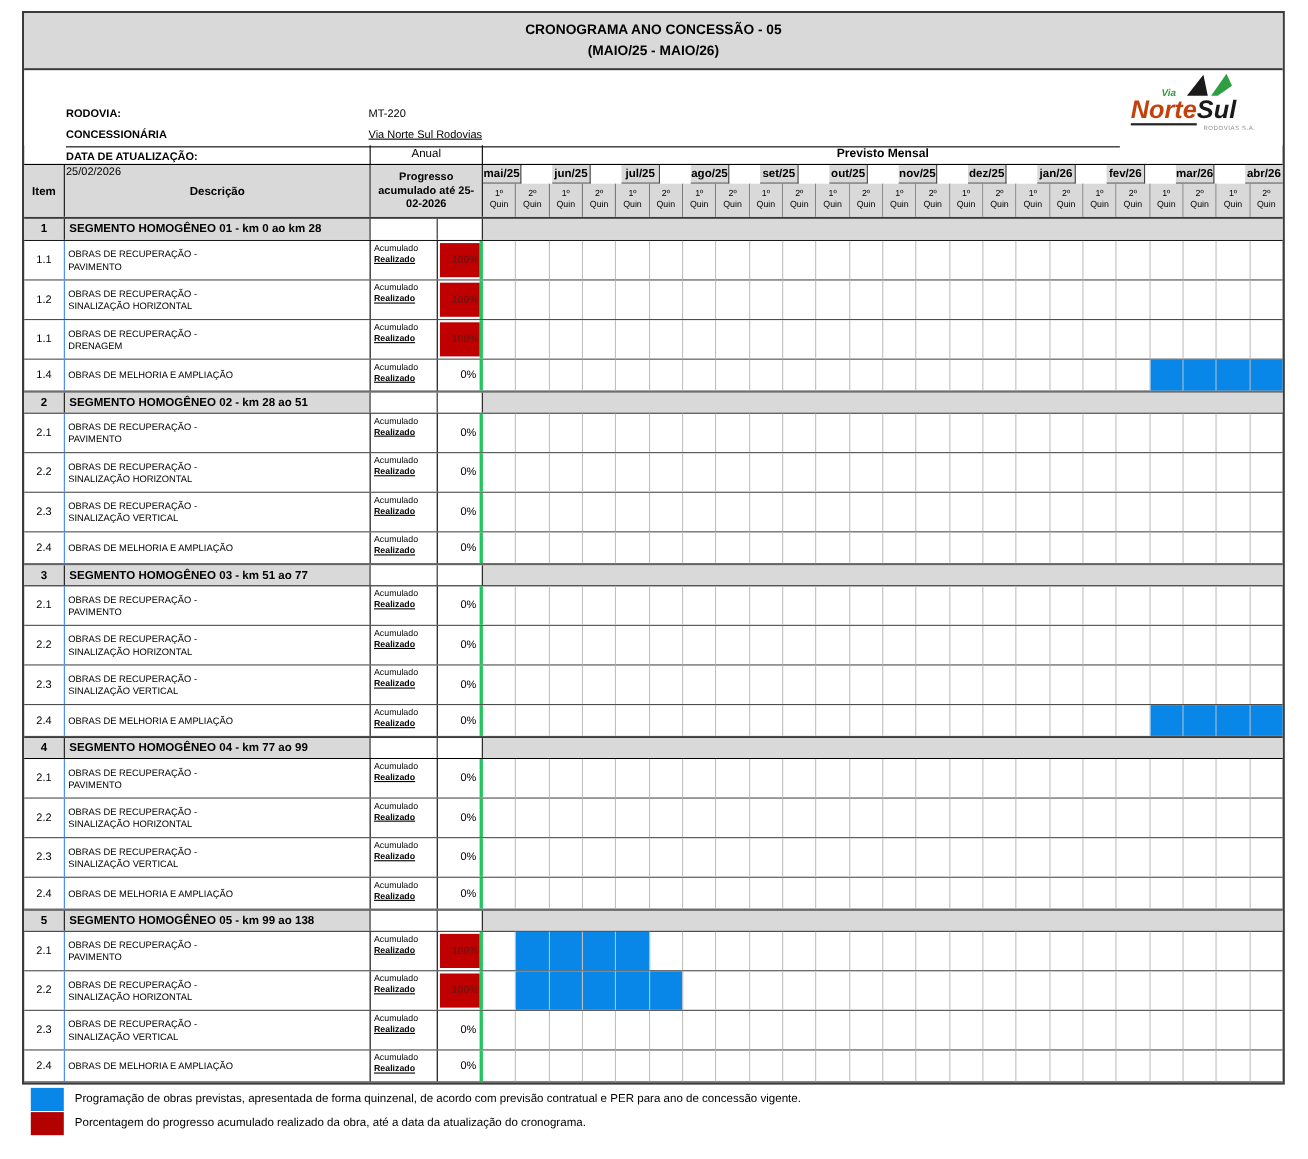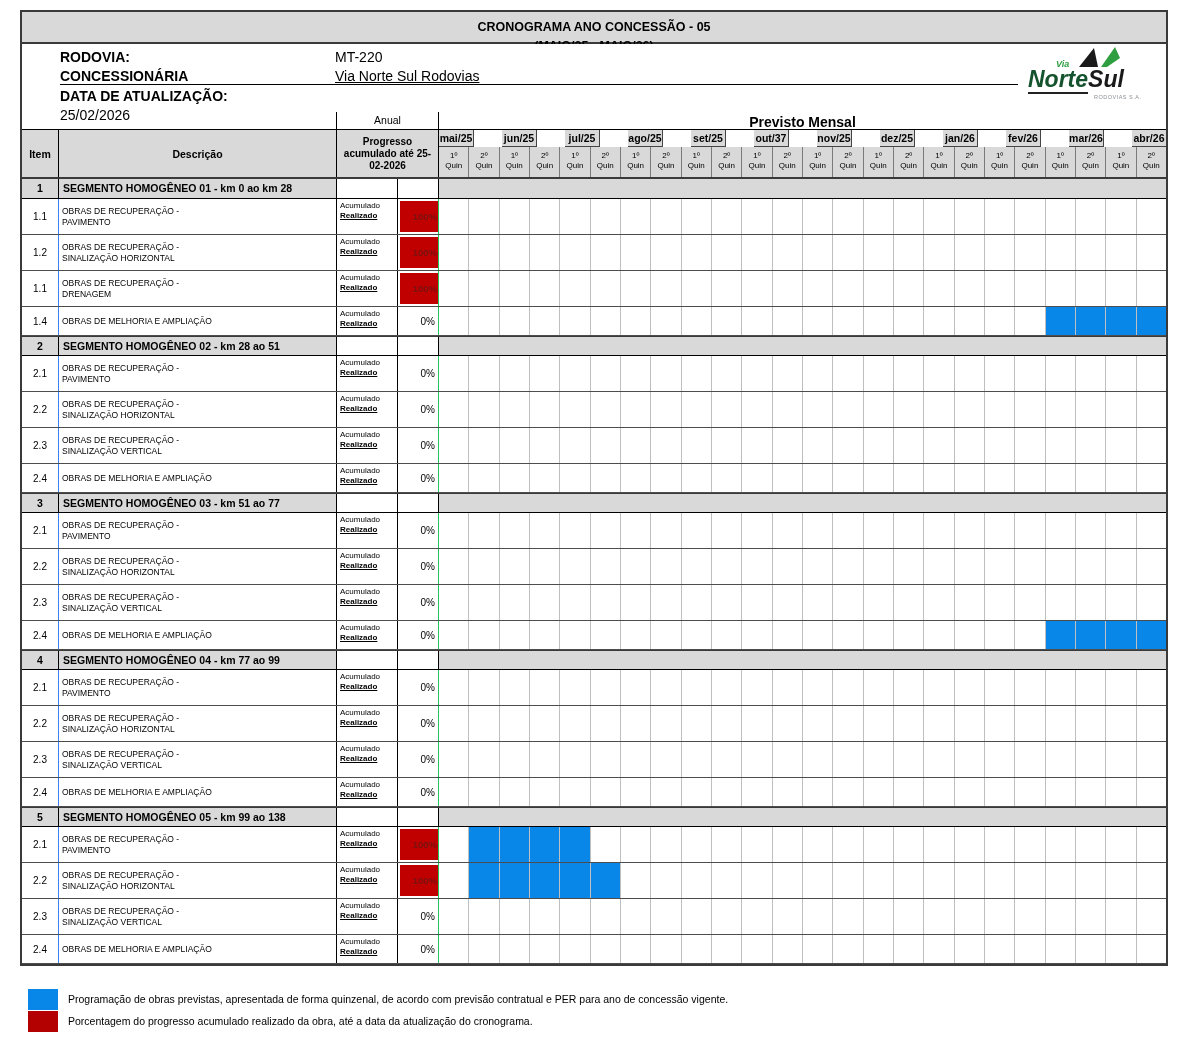--- a/index.html
+++ b/index.html
@@ -3,40 +3,40 @@
 <meta charset="utf-8">
 <style>
   * { margin:0; padding:0; box-sizing:border-box; }
   html,body { background:#fff; }
   .sheet { position:relative; width:1189px; height:1054px; background:#fff;
            font-family:"Liberation Sans", sans-serif; color:#000; overflow:hidden; }
 
   .frame { position:absolute; left:20px; top:10px; width:1148px; border:2px solid #3a3a3a; background:#fff; }
 
   
-  .titlebar { background:#d9d9d9; border-bottom:2px solid #3a3a3a; height:32px; text-align:center; padding-top:6px; }
+  .titlebar { background:#d9d9d9; border-bottom:2px solid #3a3a3a; height:52px; text-align:center; padding-top:6px; }
   .titlebar div { font-size:12.5px; font-weight:bold; line-height:19px; }
 
   
   .info { position:relative; height:68px; background:#fff; }
-  .info-row { position:absolute; left:38px; width:958px; height:20px; font-size:14px; display:flex; }
+  .info-row { position:absolute; left:38px; width:958px; height:20px; font-size:10px; display:flex;margin-top:29px; }
   .info-row .lbl { width:275px; font-weight:bold; padding-top:3px; }
   .info-row .val { padding-top:3px; }
   .r1 { top:2px; }
   .r2 { top:21px; border-bottom:1.5px solid #000; }
   .r2 .val { text-decoration:underline; }
   .r3 { top:41px;flex-direction:column; }
   .logo { position:absolute; right:6px; top:2px; width:138px; height:58px; }
 
   
   .hdrA { display:flex; height:18px; }
   .hdrA .spacer { width:315px; border-right:1px solid #000; border-bottom:1px solid #000; }
   .hdrA .anual  { width:102px; border-right:1px solid #000; border-bottom:1px solid #000;
                   text-align:center; font-size:10.5px; padding-top:2px; }
-  .hdrA .prev   { flex:1; border-bottom:1px solid #000; text-align:center; font-weight:bold; font-size:14px; padding-top:2px; }
+  .hdrA .prev   { flex:1; border-bottom:1px solid #000; text-align:center; font-weight:bold; font-size:11px; padding-top:2px; }
 
   .hdrB { display:flex; height:49px; border-bottom:2px solid #3a3a3a; }
   .hcell { background:#d9d9d9; border-right:1px solid #000; font-weight:bold; font-size:10.5px;
            display:flex; align-items:center; justify-content:center; text-align:center; }
   .h-item { width:37px; }
   .h-desc { width:278px; }
   .h-prog { width:102px; font-size:10px; line-height:12px; padding:0 2px; }
   .h-chart { flex:1; display:flex; flex-direction:column; }
   .months { display:flex; height:18px;gap:28px; }
   .mcell { flex:1; background:#d9d9d9; border-right:1px solid #444; border-bottom:1px solid #444;
@@ -61,42 +61,42 @@
   .task-row { display:flex; border-bottom:1px solid #4d4d4d; }
   .task-row.tall  { height:36px; }
   .task-row.short { height:29px; }
   .c-item { width:37px; border-right:1px solid #3b82f6; text-align:center; font-size:10px;
             display:flex; align-items:center; justify-content:center; }
   .c-desc { width:278px; border-right:1px solid #000; font-size:8.5px; line-height:11px;
             padding-left:3px; display:flex; align-items:center; white-space:pre-line; }
   .c-acum { width:61px; border-right:1px solid #000; font-size:8px; line-height:10px;
             padding:2px 0 0 3px; }
   .c-acum .re { font-weight:bold; text-decoration:underline; }
-  .c-val  { width:41px; border-right:1px solid #22c55e; position:relative; font-size:10px;
+  .c-val  { width:41px; border-right:3px solid #22c55e; position:relative; font-size:10px;
             display:flex; align-items:center; justify-content:flex-end; padding-right:3px; }
   .redbox { position:absolute; left:2px; top:2px; right:0px; bottom:2px; background:#c00000;
             color:#7a1010; font-size:9.5px; font-weight:bold; display:flex; align-items:center;
             justify-content:flex-end; padding-right:1px; }
   .c-chart { flex:1; display:flex; }
   .ccell { flex:1; border-right:1px solid #bfbfbf; }
   .ccell:last-child { border-right:none; }
   .ccell.blue { background:#0887e8; }
 
   
   .legend { position:absolute; left:28px; top:988px; width:1140px; }
   .legend-row { display:flex; align-items:center; height:22px; }
   .swatch { width:30px; height:21px; margin-right:10px; flex:0 0 30px; }
   .legend-row .ltext { font-size:10.5px; }
 
   
   .lg-rel { position:relative; width:100%; height:100%; }
   .lg-via { position:absolute; left:34px; top:13px; color:#2f9e41; font-style:italic; font-weight:bold; font-size:9px; }
   .lg-main { position:absolute; left:6px; top:20px; font-size:23px; font-weight:bold; font-style:italic;
              letter-spacing:0px; white-space:nowrap; }
-  .lg-norte { color:#14532d; border-bottom:2px solid #222; }
+  .lg-norte { color:#c2410c; border-bottom:2px solid #222; }
   .lg-sul { color:#1a1a1a; }
   .lg-sub { position:absolute; left:72px; top:48px; font-size:5.5px; color:#8a8f94; letter-spacing:0.5px; }
   .lg-tris { position:absolute; left:55px; top:0px; }
 </style>
 </head>
 <body>
 
 <div class="sheet">
   <div class="frame">
 
@@ -141,21 +141,21 @@
       <div class="hcell h-item">Item</div>
       <div class="hcell h-desc">Descrição</div>
       <div class="hcell h-prog">Progresso acumulado até 25-02-2026</div>
       <div class="h-chart">
         <div class="months" id="months-row">
             <div class="mcell">mai/25</div>
             <div class="mcell">jun/25</div>
             <div class="mcell">jul/25</div>
             <div class="mcell">ago/25</div>
             <div class="mcell">set/25</div>
-            <div class="mcell">out/37</div>
+            <div class="mcell">out/25</div>
             <div class="mcell">nov/25</div>
             <div class="mcell">dez/25</div>
             <div class="mcell">jan/26</div>
             <div class="mcell">fev/26</div>
             <div class="mcell">mar/26</div>
             <div class="mcell">abr/26</div>
           </div>
         <div class="quins" id="quins-row">
             <div class="qcell">
               <div>1º</div>

